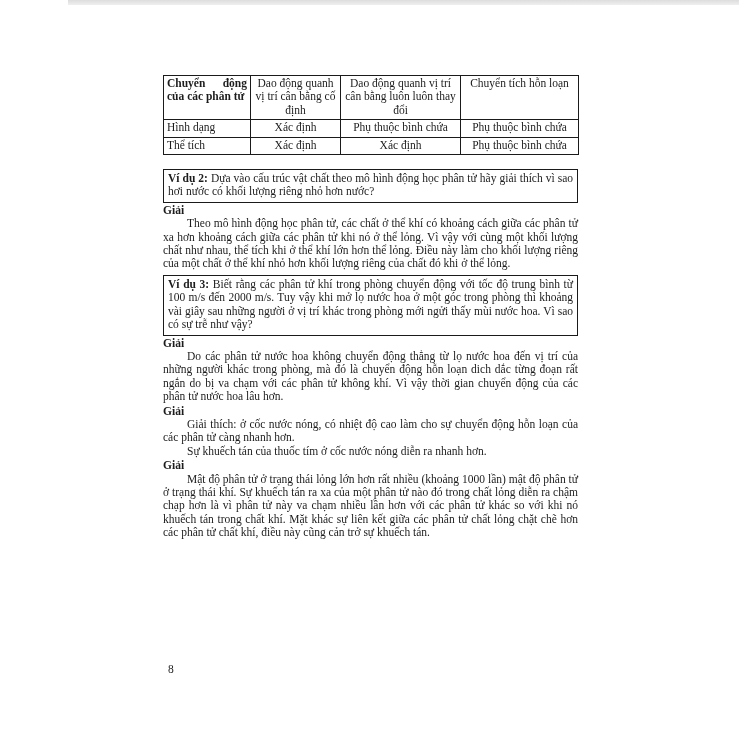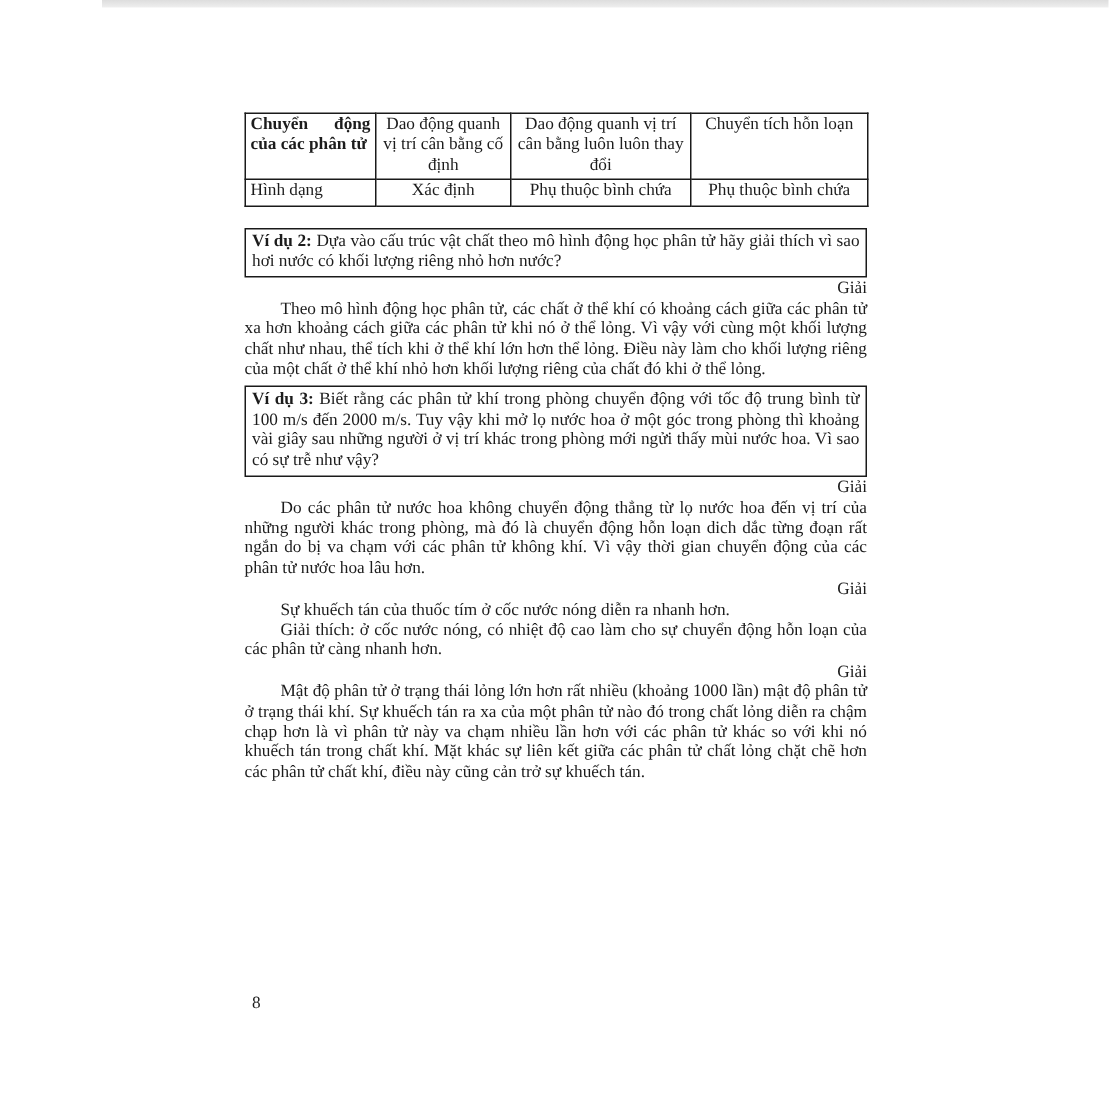--- a/index.html
+++ b/index.html
@@ -56,22 +56,23 @@
     text-align: justify;
     margin-top: 4px;
   }
   .example.first .vd-box {
     margin-top: 14px;
   }
   .vd-label {
     font-weight: bold;
   }
   .giai {
-    text-align: right;
+    text-align: left;
     margin: 1px 0 0 0;
+    font-weight: bold;
   }
   p.sol {
     margin: 0;
     text-indent: 24px;
     text-align: justify;
   }
   .page-number {
     position: absolute;
     left: 168px;
     top: 663px;
@@ -97,20 +98,26 @@
       <td>Dao động quanh vị trí cân bằng cố định</td>
       <td>Dao động quanh vị trí cân bằng luôn luôn thay đổi</td>
       <td>Chuyển tích hỗn loạn</td>
     </tr>
     <tr>
       <td class="row-head">Hình dạng</td>
       <td>Xác định</td>
       <td>Phụ thuộc bình chứa</td>
       <td>Phụ thuộc bình chứa</td>
     </tr>
+    <tr>
+      <td class="row-head">Thể tích</td>
+      <td>Xác định</td>
+      <td>Xác định</td>
+      <td>Phụ thuộc bình chứa</td>
+    </tr>
   </tbody>
     </table>
 
   <div class="example first">
     <div class="vd-box">
       <span class="vd-label">Ví dụ 2:</span><span> Dựa vào cấu trúc vật chất theo mô hình động học phân tử hãy giải thích vì sao hơi nước có khối lượng riêng nhỏ hơn nước?</span>
     </div>
     <div class="giai">Giải</div>
     <p class="sol">Theo mô hình động học phân tử, các chất ở thể khí có khoảng cách giữa các phân tử xa hơn khoảng cách giữa các phân tử khi nó ở thể lỏng. Vì vậy với cùng một khối lượng chất như nhau, thể tích khi ở thể khí lớn hơn thể lỏng. Điều này làm cho khối lượng riêng của một chất ở thể khí nhỏ hơn khối lượng riêng của chất đó khi ở thể lỏng.</p>
   </div>
@@ -118,22 +125,22 @@
   <div class="example">
     <div class="vd-box">
       <span class="vd-label">Ví dụ 3:</span><span> Biết rằng các phân tử khí trong phòng chuyển động với tốc độ trung bình từ 100 m/s đến 2000 m/s. Tuy vậy khi mở lọ nước hoa ở một góc trong phòng thì khoảng vài giây sau những người ở vị trí khác trong phòng mới ngửi thấy mùi nước hoa. Vì sao có sự trễ như vậy?</span>
     </div>
     <div class="giai">Giải</div>
     <p class="sol">Do các phân tử nước hoa không chuyển động thẳng từ lọ nước hoa đến vị trí của những người khác trong phòng, mà đó là chuyển động hỗn loạn dich dắc từng đoạn rất ngắn do bị va chạm với các phân tử không khí. Vì vậy thời gian chuyển động của các phân tử nước hoa lâu hơn.</p>
   </div>
 
   <div class="example">
     <div class="giai">Giải</div>
+    <p class="sol">Giải thích: ở cốc nước nóng, có nhiệt độ cao làm cho sự chuyển động hỗn loạn của các phân tử càng nhanh hơn.</p>
     <p class="sol">Sự khuếch tán của thuốc tím ở cốc nước nóng diễn ra nhanh hơn.</p>
-    <p class="sol">Giải thích: ở cốc nước nóng, có nhiệt độ cao làm cho sự chuyển động hỗn loạn của các phân tử càng nhanh hơn.</p>
   </div>
 
   <div class="example">
     <div class="giai">Giải</div>
     <p class="sol">Mật độ phân tử ở trạng thái lỏng lớn hơn rất nhiều (khoảng 1000 lần) mật độ phân tử ở trạng thái khí. Sự khuếch tán ra xa của một phân tử nào đó trong chất lỏng diễn ra chậm chạp hơn là vì phân tử này va chạm nhiều lần hơn với các phân tử khác so với khi nó khuếch tán trong chất khí. Mặt khác sự liên kết giữa các phân tử chất lỏng chặt chẽ hơn các phân tử chất khí, điều này cũng cản trở sự khuếch tán.</p>
   </div>
 
 </div>
 
 <div class="page-number">8</div>

